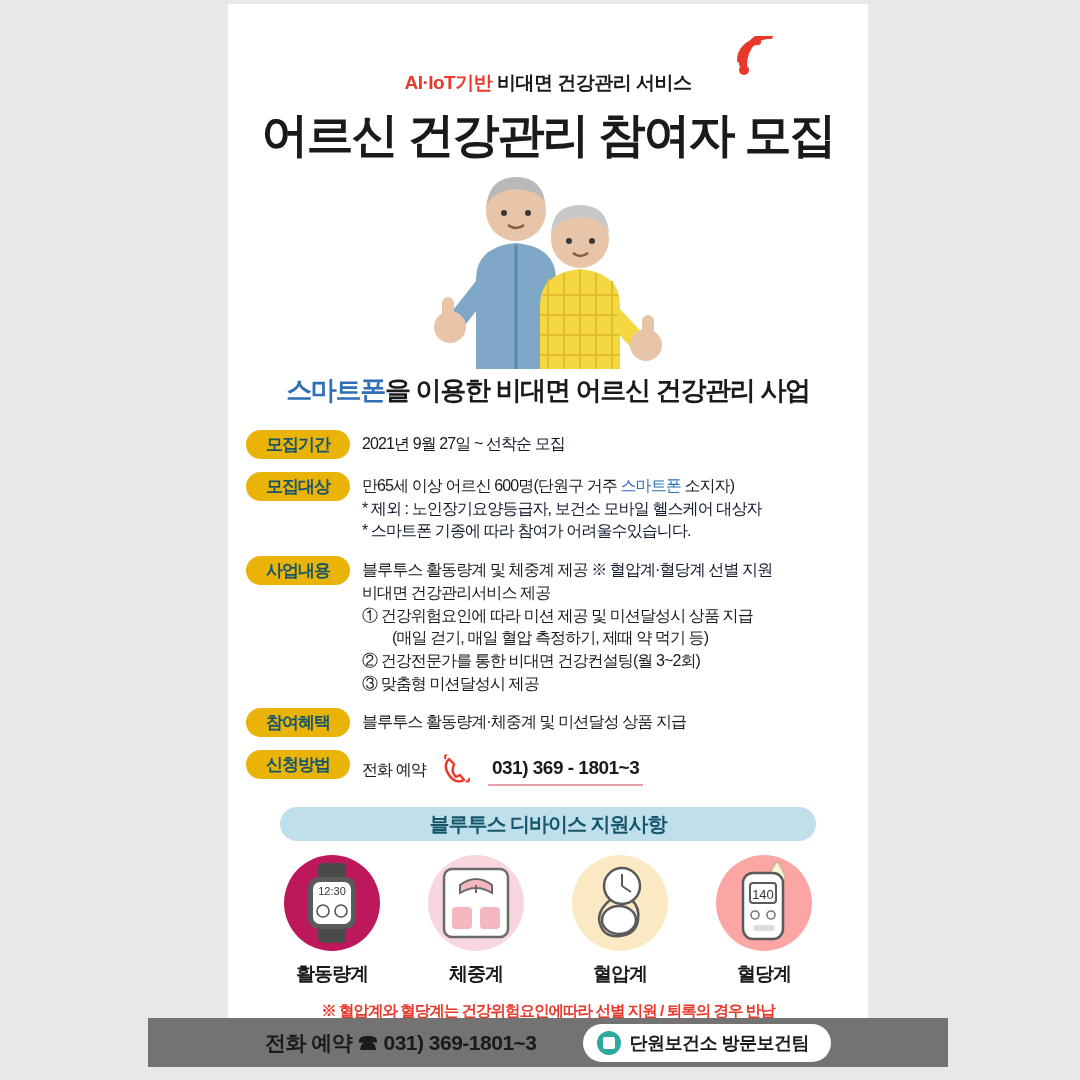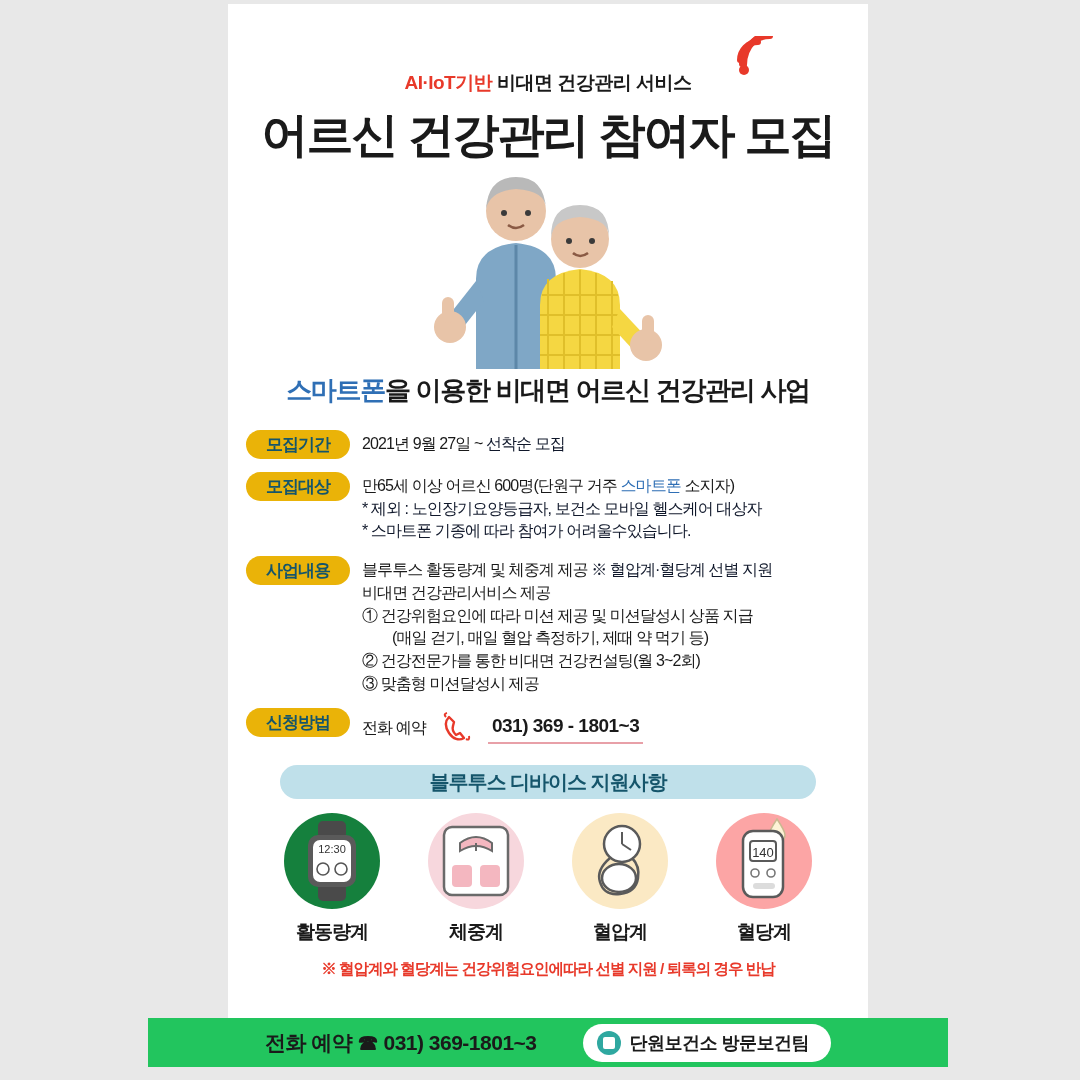--- a/index.html
+++ b/index.html
@@ -8,21 +8,21 @@
     background:#e8e8e8;
     font-family:"Liberation Sans", sans-serif;
     overflow:hidden;
   }
   .poster{
     position:absolute;left:228px;top:4px;width:640px;height:1018px;
     background:#ffffff;
   }
   .bottom-bar{
     position:absolute;left:148px;top:1018px;width:800px;height:49px;
-    background:#22c55e;
+    background:#737373;
     display:flex;align-items:center;justify-content:center;gap:46px;
   }
   .bottom-phone{
     font-size:21px;font-weight:bold;color:#1a1a1a;letter-spacing:-0.5px;
   }
   .bottom-org{
     background:#ffffff;border-radius:22px;padding:7px 22px 7px 14px;
     display:flex;align-items:center;gap:9px;
     font-size:18px;font-weight:bold;color:#1a1a1a;letter-spacing:-0.5px;
   }
@@ -188,20 +188,24 @@
           <span>블루투스 활동량계 및 체중계 제공 </span><span class="red">※ 혈압계·혈당계 선별 지원</span>
         </div>
         <div>비대면 건강관리서비스 제공</div>
         <div>① 건강위험요인에 따라 미션 제공 및 미션달성시 상품 지급</div>
         <div class="indent2">(매일 걷기, 매일 혈압 측정하기, 제때 약 먹기 등)</div>
         <div>② 건강전문가를 통한 비대면 건강컨설팅(월 3~2회)</div>
         <div>③ 맞춤형 미션달성시 제공</div>
       </div>
     </div>
 
+    <div class="row">
+      <div class="pill">참여혜택</div>
+      <div class="rowbody">블루투스 활동량계·체중계 및 미션달성 상품 지급</div>
+    </div>
 
     <div class="row">
       <div class="pill">신청방법</div>
       <div class="rowbody phone-line">
         <span>전화 예약</span>
         <svg width="34" height="34" viewBox="0 0 34 34">
           <path d="M9 6 C5 10 5 16 9 22 C13 28 19 30 24 27 L20 22 L16 24 C13 21 12 18 13 15 L14 11 Z" fill="none" stroke="#e8392a" stroke-width="2.4" stroke-linejoin="round"></path>
           <path d="M6 6 Q3 3 7 2" stroke="#e8392a" stroke-width="2" fill="none"></path>
           <path d="M26 28 Q30 30 29 25" stroke="#e8392a" stroke-width="2" fill="none"></path>
         </svg>
@@ -209,21 +213,21 @@
       </div>
     </div>
 
   </div>
 
   <div class="devbanner">블루투스 디바이스 지원사항</div>
 
   <div class="devices">
 
     <div class="device">
-      <div class="devcircle" style="background:#15803d">
+      <div class="devcircle" style="background:#be185d">
         <svg width="64" height="84" viewBox="0 0 64 84">
           <rect x="18" y="2" width="28" height="18" rx="5" fill="#4a4a4a"></rect>
           <rect x="18" y="64" width="28" height="18" rx="5" fill="#4a4a4a"></rect>
           <rect x="8" y="16" width="48" height="52" rx="10" fill="#5a5a5a"></rect>
           <rect x="13" y="21" width="38" height="42" rx="7" fill="#ffffff"></rect>
           <text x="32" y="34" font-size="11" fill="#333" text-anchor="middle" font-family="'Liberation Sans',sans-serif">12:30</text>
           <circle cx="23" cy="50" r="6" fill="none" stroke="#555" stroke-width="1.6"></circle>
           <circle cx="41" cy="50" r="6" fill="none" stroke="#555" stroke-width="1.6"></circle>
         </svg>
       </div>

